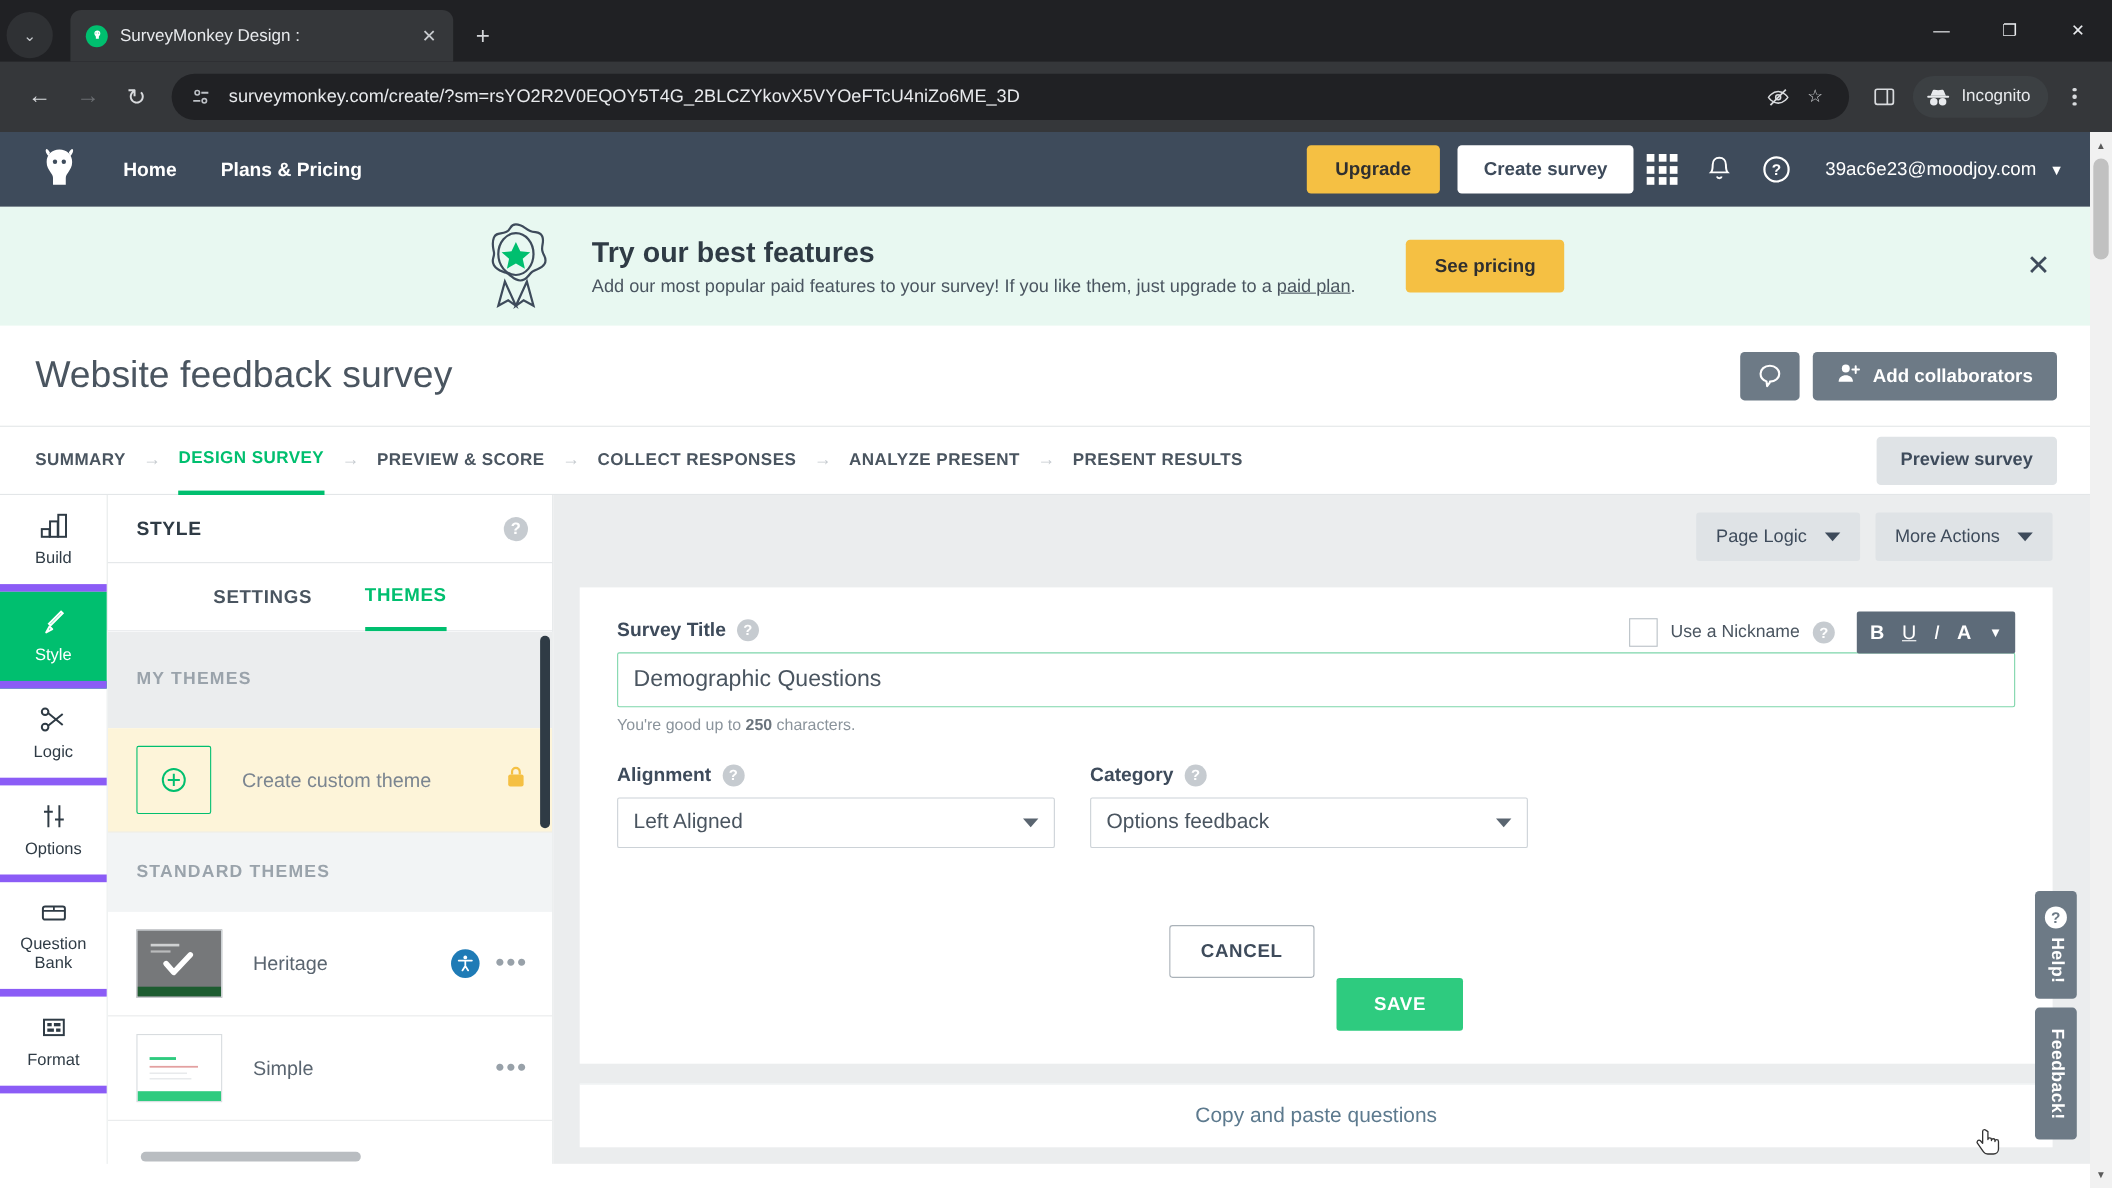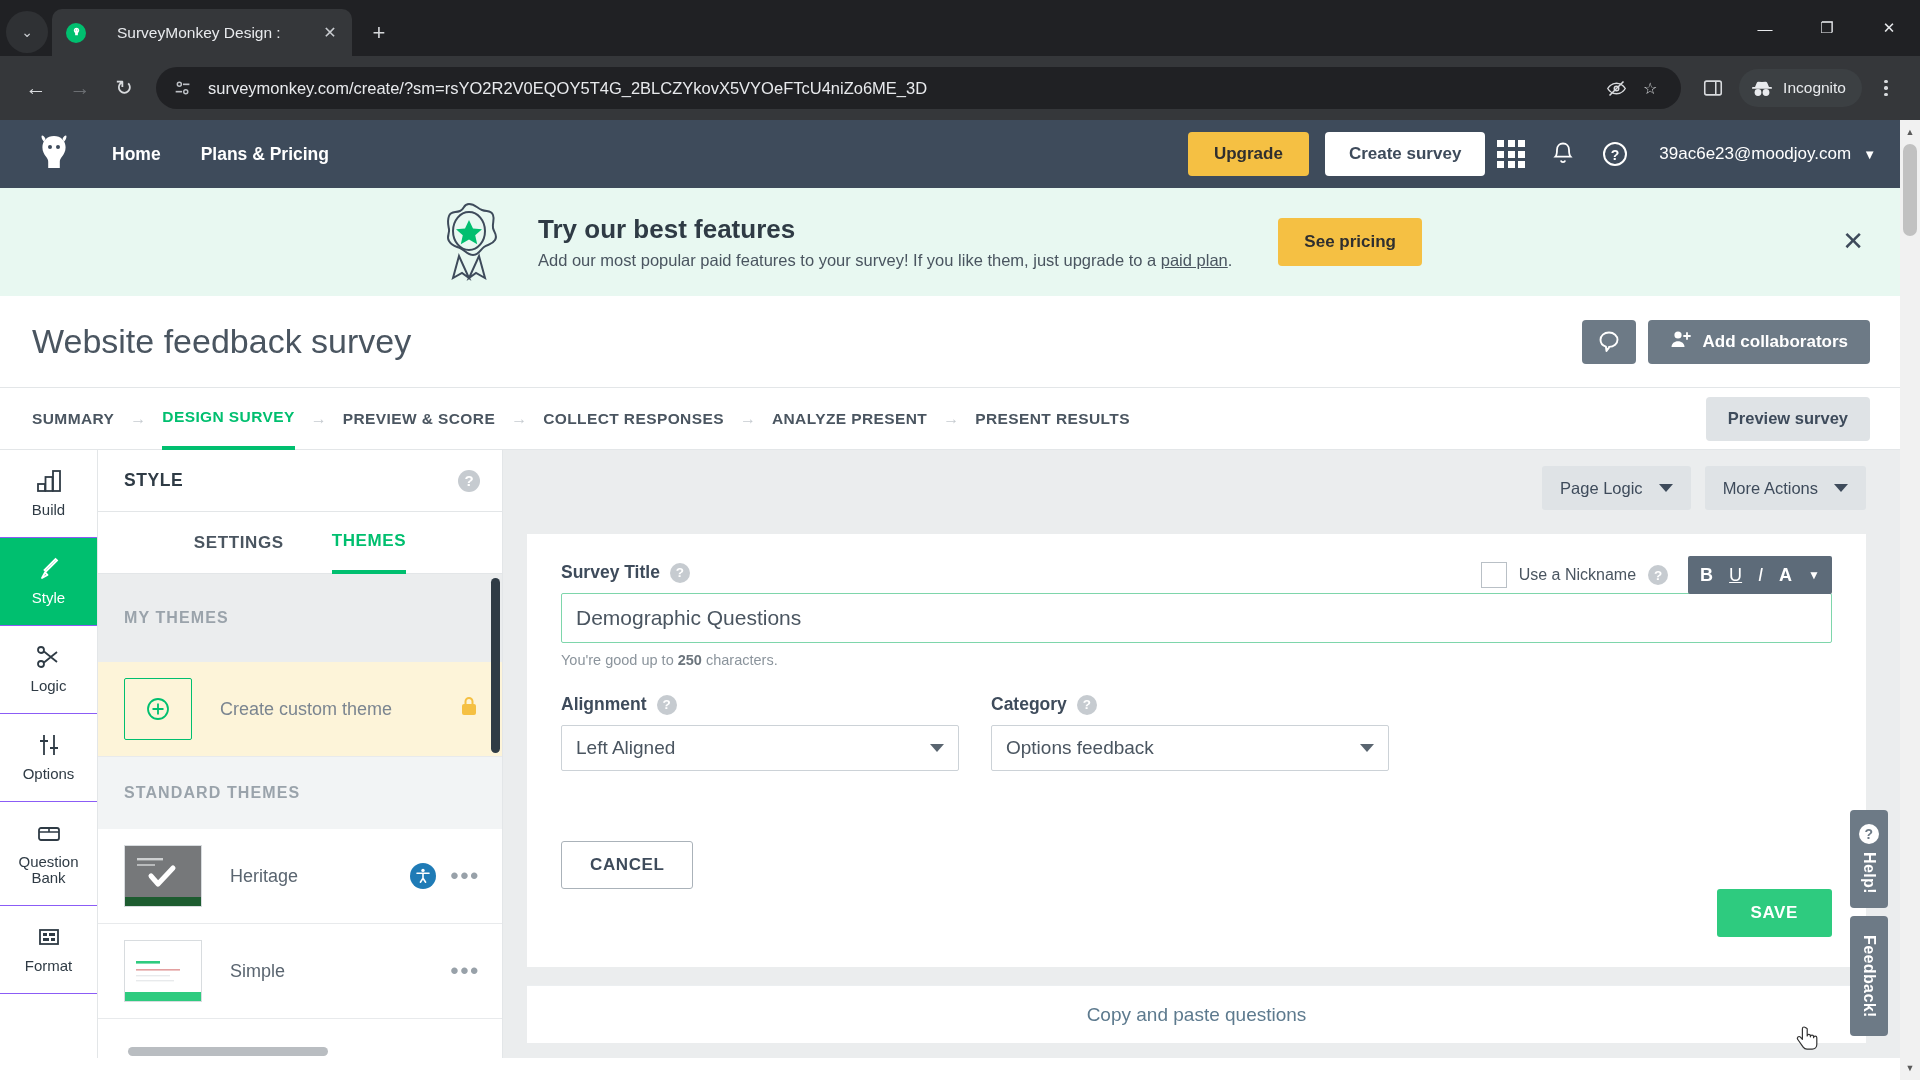--- a/index.html
+++ b/index.html
@@ -12,24 +12,23 @@
 
   
   .browser-chrome { background: #202124; width: 1920px; }
   .tabstrip { height: 56px; display: flex; align-items: flex-end; padding-left: 6px; position: relative; }
   .tab-list-btn {
     width: 42px; height: 42px; margin-bottom: 3px; border-radius: 50%;
     background: #2f3134; display: flex; align-items: center; justify-content: center;
     color: #c9ccd0; font-size: 14px; cursor: pointer;
   }
   .tab {
-    width: 300px; height: 47px; background: #35373a; border-radius: 10px 10px 0 0;
-    display: flex; align-items: center; padding: 0 10px 0 14px; margin-left: 4px;
+    width: 348px; height: 47px; background: #35373a; border-radius: 10px 10px 0 0;
+    display: flex; align-items: center; padding: 0 10px 0 14px; margin-left: 16px;
     position: relative;
-    gap: 20px;
   }
   .tab-favicon {
     width: 20px; height: 20px; border-radius: 50%; background: #00bf6f;
     display: flex; align-items: center; justify-content: center; flex: none; margin-right: 11px;
   }
   .tab-favicon svg { width: 13px; height: 13px; }
   .tab-title {
     color: #e8eaed; font-size: 15.5px; flex: 1; white-space: nowrap;
     overflow: hidden; text-overflow: ellipsis;
   }
@@ -147,21 +146,21 @@
     height: 44px; background: #dfe3e6; border: none; border-radius: 4px; color: #3e4b5b;
     font-size: 16.5px; font-weight: 700; padding: 0 22px; cursor: pointer; white-space: nowrap;
   }
 
   
   .work { display: flex; height: 608px; }
   .rail { width: 98px; flex: none; border-right: 1px solid #e3e6e8; background: #fff; }
   .rail-item {
     height: 88px; display: flex; flex-direction: column; align-items: center;
     justify-content: center; gap: 4px; cursor: pointer; color: #2f3b45;
-    font-size: 15px; border-bottom: 1px solid #8b5cf6; text-align: center; line-height: 1.12;
+    font-size: 15px; border-bottom: 7px solid #8b5cf6; text-align: center; line-height: 1.12;
   }
   .rail-item.active { background: #00bf6f; color: #fff; }
   .rail-item svg { width: 26px; height: 26px; }
   .rail-item.tall { height: 104px; }
 
   .panel { width: 405px; flex: none; border-right: 1px solid #e3e6e8; background: #fff; position: relative; }
   .panel-head {
     height: 62px; display: flex; align-items: center; padding: 0 22px 0 26px;
     border-bottom: 1px solid #e3e6e8;
   }
@@ -243,21 +242,21 @@
   .fmt-bar span { font-size: 18px; cursor: pointer; }
 
   .row2 { display: flex; gap: 32px; margin-top: 26px; }
   .fgroup { width: 398px; }
   .select {
     width: 100%; height: 46px; border: 1px solid #ccd2d7; border-radius: 2px; background: #fff;
     display: flex; align-items: center; padding: 0 14px; font-size: 19px; color: #4a5560; cursor: pointer;
   }
   .select .caret { margin-left: auto; border-top-color: #5a6570; }
 
-  .card-actions { display: flex; justify-content: space-between; gap: 20px; margin-top: 70px; }
+  .card-actions { display: flex; justify-content: center; gap: 20px; margin-top: 70px; }
   .btn-cancel {
     height: 48px; background: #fff; border: 1px solid #aab2b9; border-radius: 3px; color: #3e4b5b;
     font-size: 17px; font-weight: 700; padding: 0 28px; letter-spacing: 0.6px; cursor: pointer;
   }
   .btn-save {
     height: 48px; background: #2ecb7f; border: none; border-radius: 3px; color: #fff;
     font-size: 17px; font-weight: 700; padding: 0 34px; letter-spacing: 0.6px; cursor: pointer; position: relative; margin-top: 48px;
   }
 
   .copy-bar {

